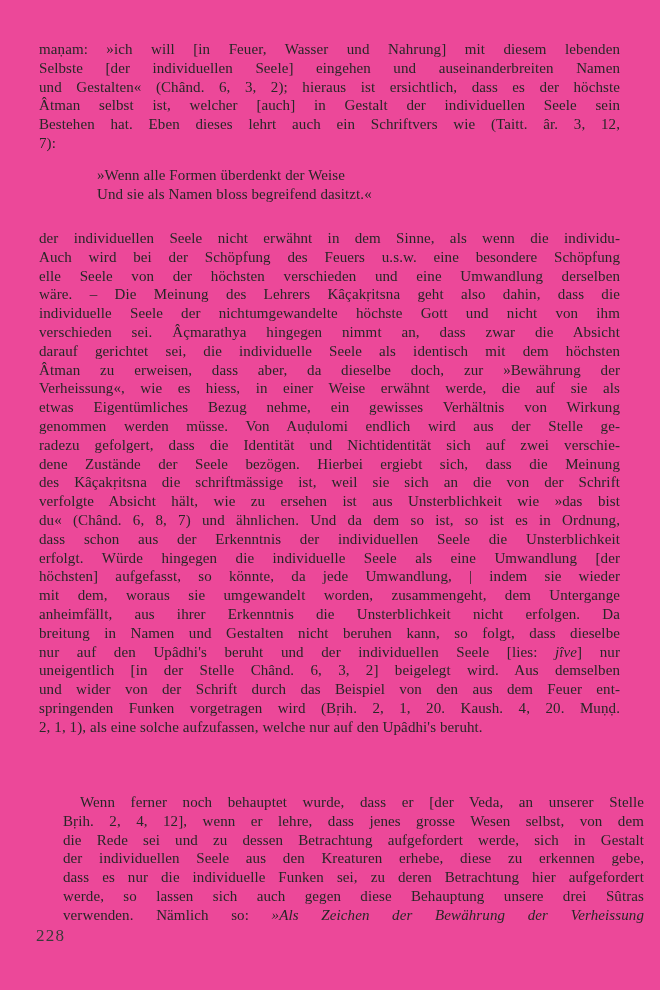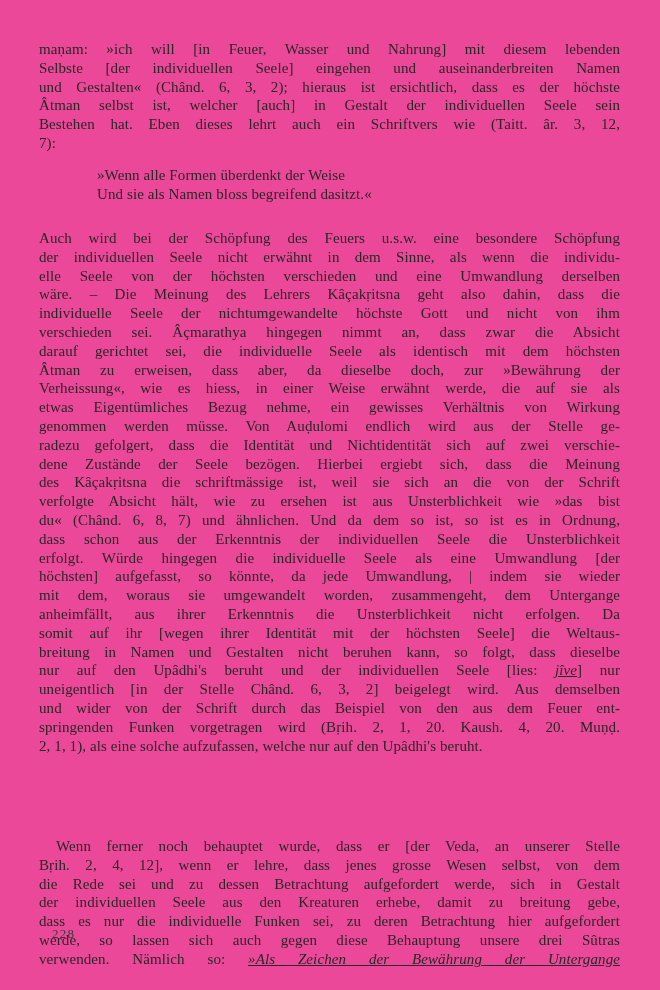--- a/index.html
+++ b/index.html
@@ -25,27 +25,27 @@
     white-space:normal;
     overflow:visible;
   }
   .line.j{
     text-align:justify;
     text-align-last:justify;
   }
   .p1{top:40px;}
   .verse{top:166px;left:89px;width:520px;margin-left:8px;}
   .p2{top:229px;}
-  .p3{top:837px;}
+  .p3{top:793px;margin-left:24px;}
   #para3 .line:first-child{text-indent:17px;}
-  .it{font-style:italic;text-decoration:underline;}
+  .it{font-style:italic;}
   .pageno{
     position:absolute;
-    left:52px;top:926px;
-    font-size:13px;
+    left:36px;top:926px;
+    font-size:17px;
     letter-spacing:1.2px;
     color:#3a3a3a;
     font-family:"Liberation Serif","DejaVu Serif",serif;
   }
 </style>
 </head>
 <body>
 
 <div class="page">
   <div class="para p1">
@@ -56,54 +56,53 @@
       <div class="line j"><span>Bestehen hat. Eben dieses lehrt auch ein Schriftvers wie (Taitt. âr. 3, 12,</span></div>
       <div class="line"><span>7):</span></div>
     </div>
 
   <div class="para verse">
       <div class="line"><span>»Wenn alle Formen überdenkt der Weise</span></div>
       <div class="line"><span>Und sie als Namen bloss begreifend dasitzt.«</span></div>
     </div>
 
   <div class="para p2">
+      <div class="line j"><span>der individuellen Seele nicht erwähnt in dem Sinne, als wenn die individu-</span></div>
       <div class="line j"><span>Auch wird bei der Schöpfung des Feuers u.s.w. eine besondere Schöpfung</span></div>
-      <div class="line j"><span>der individuellen Seele nicht erwähnt in dem Sinne, als wenn die individu-</span></div>
       <div class="line j"><span>elle Seele von der höchsten verschieden und eine Umwandlung derselben</span></div>
       <div class="line j"><span>wäre. – Die Meinung des Lehrers Kâçakṛitsna geht also dahin, dass die</span></div>
       <div class="line j"><span>individuelle Seele der nichtumgewandelte höchste Gott und nicht von ihm</span></div>
       <div class="line j"><span>verschieden sei. Âçmarathya hingegen nimmt an, dass zwar die Absicht</span></div>
       <div class="line j"><span>darauf gerichtet sei, die individuelle Seele als identisch mit dem höchsten</span></div>
       <div class="line j"><span>Âtman zu erweisen, dass aber, da dieselbe doch, zur »Bewährung der</span></div>
       <div class="line j"><span>Verheissung«, wie es hiess, in einer Weise erwähnt werde, die auf sie als</span></div>
       <div class="line j"><span>etwas Eigentümliches Bezug nehme, ein gewisses Verhältnis von Wirkung</span></div>
       <div class="line j"><span>genommen werden müsse. Von Auḍulomi endlich wird aus der Stelle ge-</span></div>
       <div class="line j"><span>radezu gefolgert, dass die Identität und Nichtidentität sich auf zwei verschie-</span></div>
       <div class="line j"><span>dene Zustände der Seele bezögen. Hierbei ergiebt sich, dass die Meinung</span></div>
       <div class="line j"><span>des Kâçakṛitsna die schriftmässige ist, weil sie sich an die von der Schrift</span></div>
       <div class="line j"><span>verfolgte Absicht hält, wie zu ersehen ist aus Unsterblichkeit wie »das bist</span></div>
       <div class="line j"><span>du« (Chând. 6, 8, 7) und ähnlichen. Und da dem so ist, so ist es in Ordnung,</span></div>
       <div class="line j"><span>dass schon aus der Erkenntnis der individuellen Seele die Unsterblichkeit</span></div>
       <div class="line j"><span>erfolgt. Würde hingegen die individuelle Seele als eine Umwandlung [der</span></div>
       <div class="line j"><span>höchsten] aufgefasst, so könnte, da jede Umwandlung, | indem sie wieder</span></div>
       <div class="line j"><span>mit dem, woraus sie umgewandelt worden, zusammengeht, dem Untergange</span></div>
       <div class="line j"><span>anheimfällt, aus ihrer Erkenntnis die Unsterblichkeit nicht erfolgen. Da</span></div>
-      <div class="line j"><span>somit auf ihr [wegen ihrer Identität mit der höchsten Seele] die Weltaus-</span></div>
       <div class="line j"><span>breitung in Namen und Gestalten nicht beruhen kann, so folgt, dass dieselbe</span></div>
       <div class="line j"><span>nur auf den Upâdhi's beruht und der individuellen Seele [lies: </span><span class="it">jîve</span><span>] nur</span></div>
       <div class="line j"><span>uneigentlich [in der Stelle Chând. 6, 3, 2] beigelegt wird. Aus demselben</span></div>
       <div class="line j"><span>und wider von der Schrift durch das Beispiel von den aus dem Feuer ent-</span></div>
       <div class="line j"><span>springenden Funken vorgetragen wird (Bṛih. 2, 1, 20. Kaush. 4, 20. Muṇḍ.</span></div>
       <div class="line"><span>2, 1, 1), als eine solche aufzufassen, welche nur auf den Upâdhi's beruht.</span></div>
     </div>
 
   <div class="para p3" id="para3">
       <div class="line j"><span>Wenn ferner noch behauptet wurde, dass er [der Veda, an unserer Stelle</span></div>
       <div class="line j"><span>Bṛih. 2, 4, 12], wenn er lehre, dass jenes grosse Wesen selbst, von dem</span></div>
       <div class="line j"><span>die Rede sei und zu dessen Betrachtung aufgefordert werde, sich in Gestalt</span></div>
-      <div class="line j"><span>der individuellen Seele aus den Kreaturen erhebe, damit zu breitung gebe,</span></div>
+      <div class="line j"><span>der individuellen Seele aus den Kreaturen erhebe, diese zu erkennen gebe,</span></div>
       <div class="line j"><span>dass es nur die individuelle Funken sei, zu deren Betrachtung hier aufgefordert</span></div>
       <div class="line j"><span>werde, so lassen sich auch gegen diese Behauptung unsere drei Sûtras</span></div>
-      <div class="line j"><span>verwenden. Nämlich so: </span><span class="it">»Als Zeichen der Bewährung der Untergange</span></div>
+      <div class="line j"><span>verwenden. Nämlich so: </span><span class="it">»Als Zeichen der Bewährung der Verheissung</span></div>
     </div>
 
   <div class="pageno">228</div>
 </div>
 
 </body></html>

